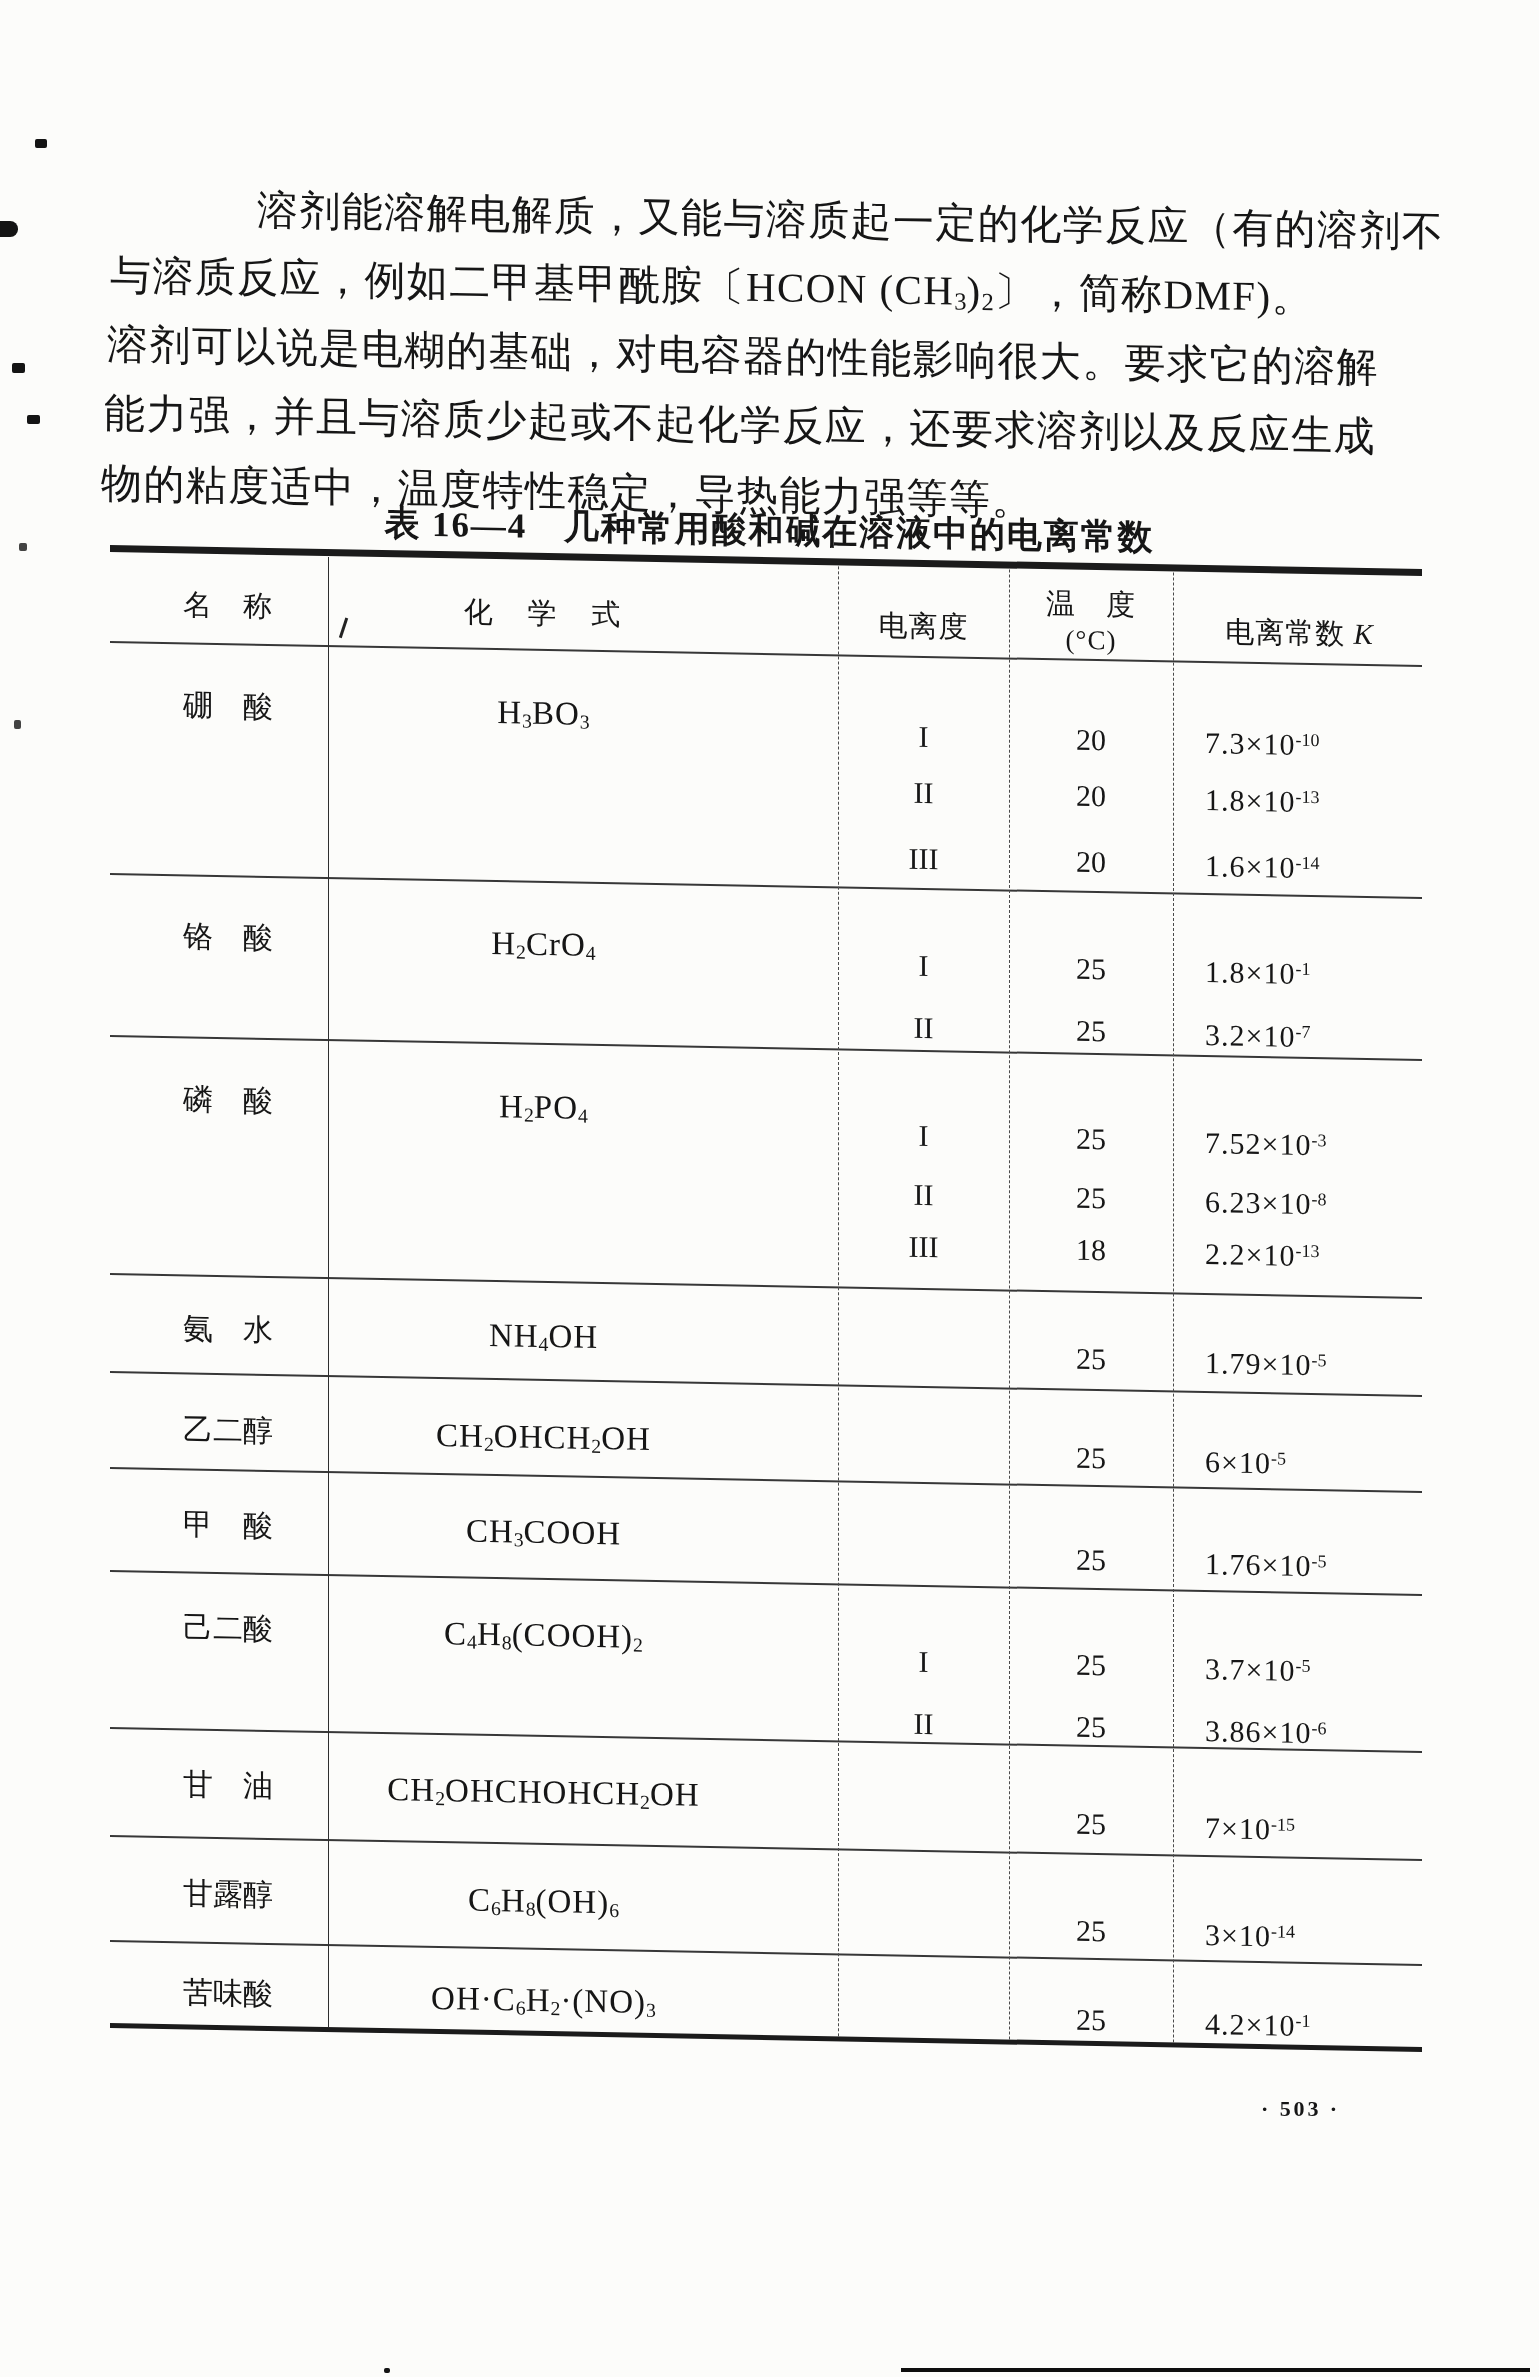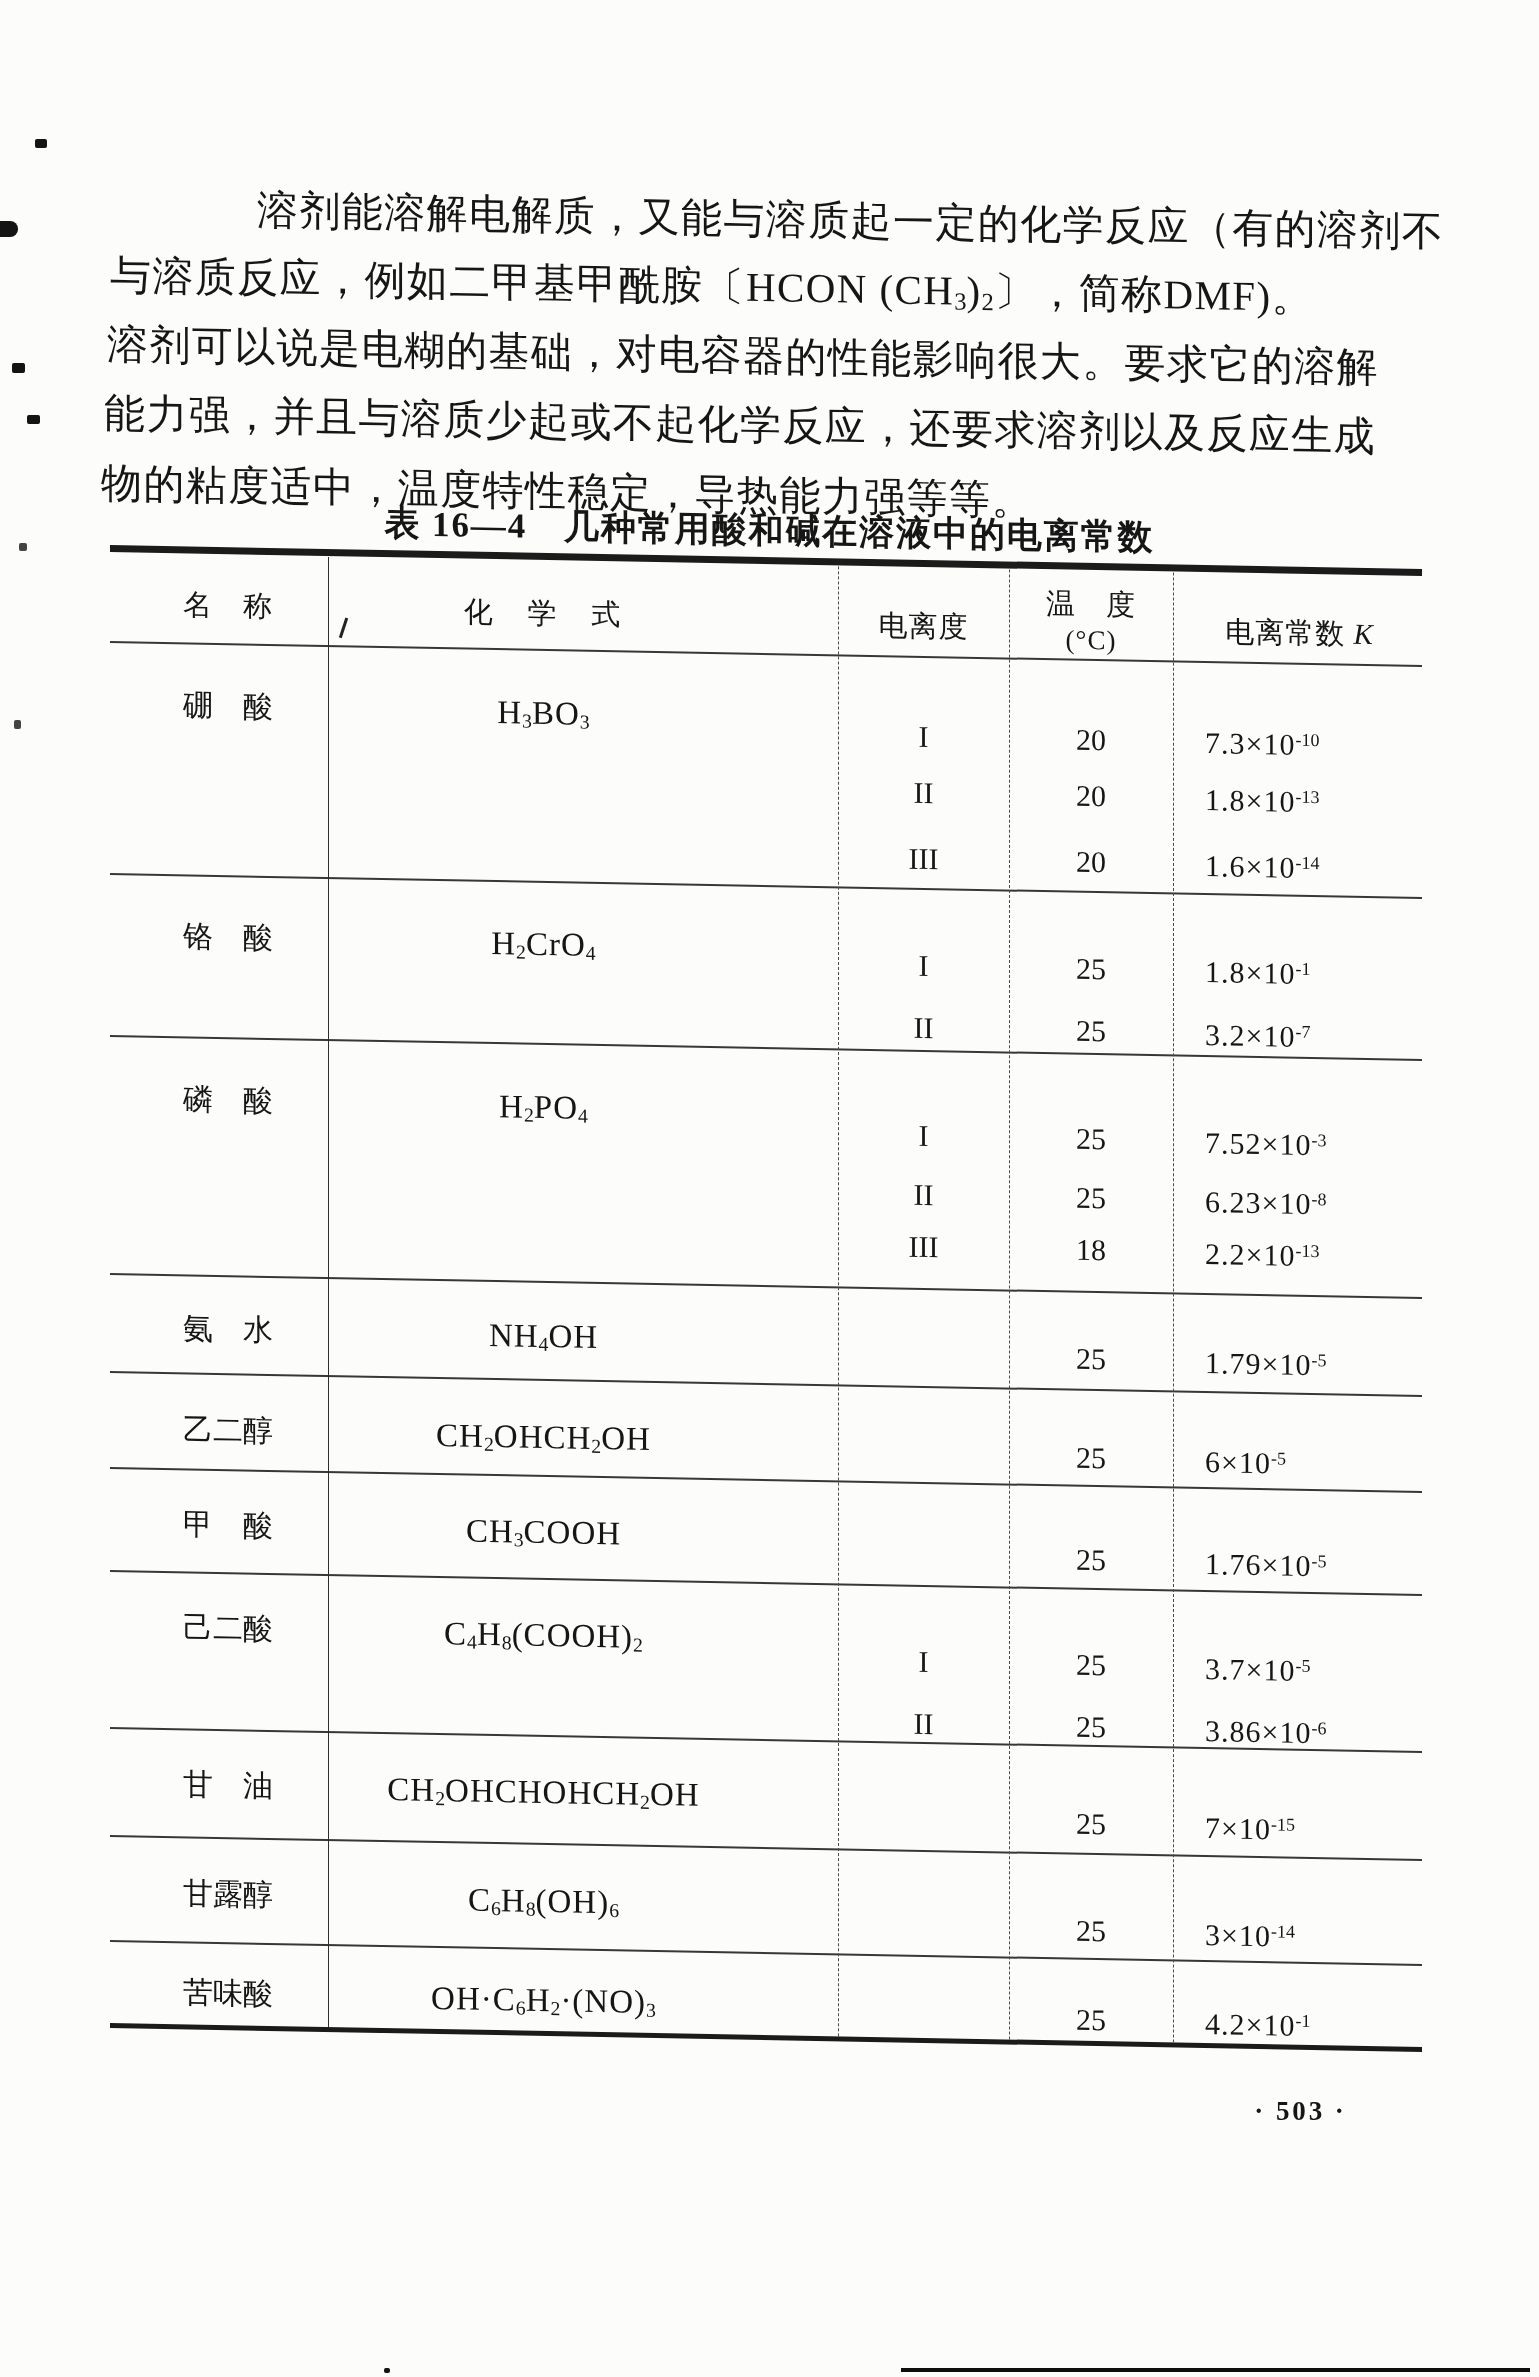--- a/index.html
+++ b/index.html
@@ -16,21 +16,21 @@
   .cell{position:absolute;white-space:nowrap;line-height:1.1;}
   .hdr{font-size:29px;letter-spacing:1px;text-align:center;}
   .name-cell{left:126px;width:204px;text-align:center;font-size:30px;}
   .formula-cell{left:335px;width:417px;text-align:center;font-size:33px;letter-spacing:1px;}
   .degree-cell{left:838px;width:171px;text-align:center;font-size:30px;}
   .temp-cell{left:1009px;width:164px;text-align:center;font-size:30px;}
   .k-cell{left:1205px;width:291px;text-align:left;font-size:30px;letter-spacing:1px;}
   sub{font-size:.6em;vertical-align:-0.2em;letter-spacing:0;}
   sup{font-size:.6em;vertical-align:0.5em;letter-spacing:0;}
   .pagenum{position:absolute;left:1194px;top:2096px;width:213px;text-align:center;
-        font-size:27px;font-weight:bold;letter-spacing:2.9px;}
+        font-size:22px;font-weight:bold;letter-spacing:2.9px;}
   .speck{position:absolute;background:#141414;border-radius:1.9px;}
   .bottom-rule{position:absolute;left:901px;top:2368px;width:629px;height:3.9px;background:#0e0e0e;}
   .hdr-slash{position:absolute;left:342px;top:611px;width:2.9px;height:21.3px;background:#222;
         transform:rotate(18deg);}
 </style>
 </head>
 <body>
 
 <div class="sheet">
   <div class="skew">

